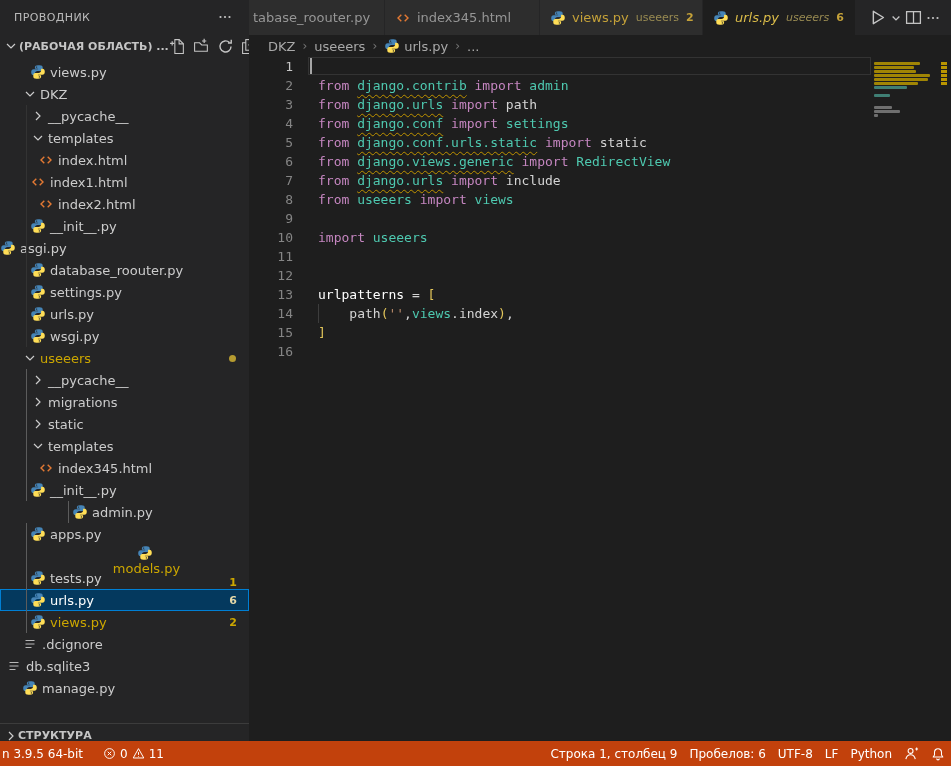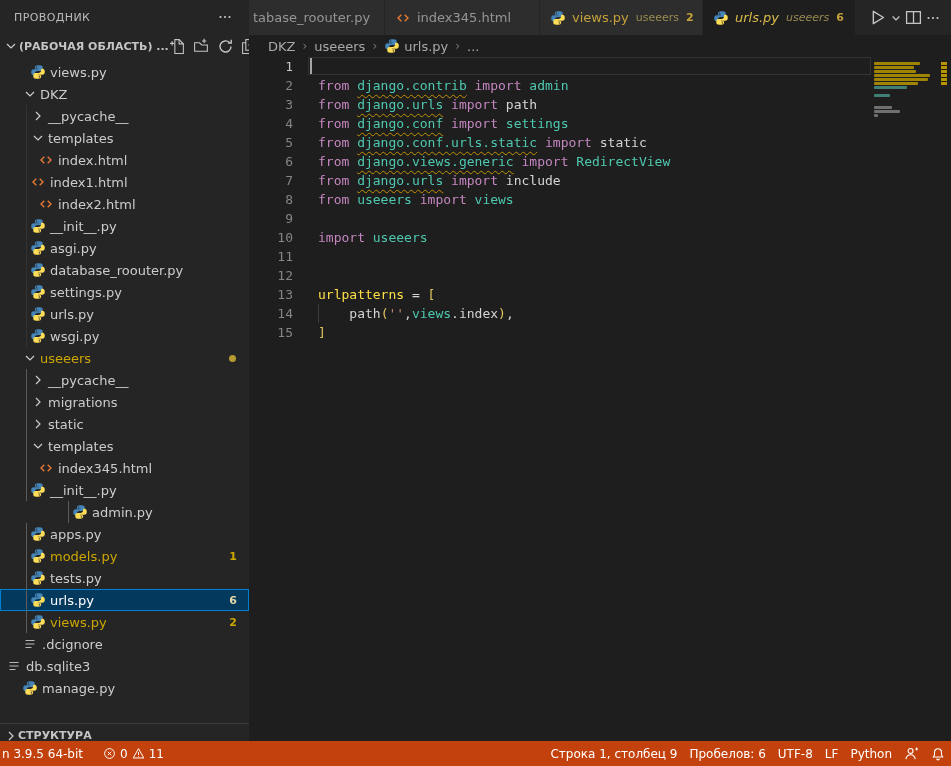--- a/index.html
+++ b/index.html
@@ -66,21 +66,21 @@
   .ln.active { color:#c6c6c6; }
   .lc { position:absolute; left:69px; top:0; }
   .curbox { position:absolute; left:59px; top:0; width:563px; height:18px; border:1px solid #333333; }
   .cursor { position:absolute; left:61px; top:1px; width:2px; height:16px; background:#a6a6a6; }
   .cguide { position:absolute; left:0; top:0; height:19px; width:1px; background:#3d3d3d; }
   .tok-k { color:#c586c0; }
   .tok-m { color:#4ec9b0; }
   .tok-mw { color:#4ec9b0; text-decoration:underline; text-decoration-style:wavy;
             text-decoration-color:#bf9300; text-decoration-thickness:1px; text-underline-offset:4px; }
   .tok-d { color:#d4d4d4; }
-  .tok-v { color:#fde047; }
+  .tok-v { color:#ffffff; }
   .tok-s { color:#b98a6a; }
   .tok-b { color:#e3c65a; }
 
   #minimap { position:absolute; left:623px; top:0; width:68px; height:150px; }
   .mbar { position:absolute; height:3px; border-radius:1px; }
   #ruler { position:absolute; left:691px; top:0; width:8px; height:150px; }
   .rmark { position:absolute; left:1px; width:6px; height:3px; background:#b99500; }
 
   
   #statusbar { position:absolute; left:0; bottom:0; width:951px; height:25px; background:#c2410c;
@@ -208,21 +208,21 @@
         <div class="trow" style="padding-left: 30px;">
           <span class="guide faint"></span>
           <span class="icon ficon">
             <svg width="16" height="16" viewBox="0 0 16 16">
               <path fill="#4584b6" d="M7.9 1.2c-1.9 0-3 .8-3 2.2v1.4h3.2v.5H3.6c-1.5 0-2.4 1.2-2.4 3s.9 3 2.4 3h1.3V9.6c0-1.4 1.2-2.5 2.6-2.5h3.2c1.1 0 2-.9 2-2V3.4c0-1.4-1.1-2.2-3-2.2zM6.6 2.4a.7.7 0 1 1 0 1.4.7.7 0 0 1 0-1.4z"></path>
               <path fill="#ffde57" d="M8.1 14.8c1.9 0 3-.8 3-2.2v-1.4H7.9v-.5h4.5c1.5 0 2.4-1.2 2.4-3s-.9-3-2.4-3h-1.3v1.7c0 1.4-1.2 2.5-2.6 2.5H5.3c-1.1 0-2 .9-2 2v1.7c0 1.4 1.1 2.2 3 2.2zm1.3-1.2a.7.7 0 1 1 0-1.4.7.7 0 0 1 0 1.4z"></path>
             </svg>
           </span>
           <span class="tlabel">__init__.py</span>
         </div>
-        <div class="trow" style="padding-left: 30px;">
+        <div class="trow" style="">
           <span class="guide faint"></span>
           <span class="icon ficon">
             <svg width="16" height="16" viewBox="0 0 16 16">
               <path fill="#4584b6" d="M7.9 1.2c-1.9 0-3 .8-3 2.2v1.4h3.2v.5H3.6c-1.5 0-2.4 1.2-2.4 3s.9 3 2.4 3h1.3V9.6c0-1.4 1.2-2.5 2.6-2.5h3.2c1.1 0 2-.9 2-2V3.4c0-1.4-1.1-2.2-3-2.2zM6.6 2.4a.7.7 0 1 1 0 1.4.7.7 0 0 1 0-1.4z"></path>
               <path fill="#ffde57" d="M8.1 14.8c1.9 0 3-.8 3-2.2v-1.4H7.9v-.5h4.5c1.5 0 2.4-1.2 2.4-3s-.9-3-2.4-3h-1.3v1.7c0 1.4-1.2 2.5-2.6 2.5H5.3c-1.1 0-2 .9-2 2v1.7c0 1.4 1.1 2.2 3 2.2zm1.3-1.2a.7.7 0 1 1 0-1.4.7.7 0 0 1 0 1.4z"></path>
             </svg>
           </span>
           <span class="tlabel">asgi.py</span>
         </div>
         <div class="trow" style="padding-left: 30px;">
@@ -342,21 +342,21 @@
         <div class="trow" style="padding-left: 30px;">
           <span class="guide active"></span>
           <span class="icon ficon">
             <svg width="16" height="16" viewBox="0 0 16 16">
               <path fill="#4584b6" d="M7.9 1.2c-1.9 0-3 .8-3 2.2v1.4h3.2v.5H3.6c-1.5 0-2.4 1.2-2.4 3s.9 3 2.4 3h1.3V9.6c0-1.4 1.2-2.5 2.6-2.5h3.2c1.1 0 2-.9 2-2V3.4c0-1.4-1.1-2.2-3-2.2zM6.6 2.4a.7.7 0 1 1 0 1.4.7.7 0 0 1 0-1.4z"></path>
               <path fill="#ffde57" d="M8.1 14.8c1.9 0 3-.8 3-2.2v-1.4H7.9v-.5h4.5c1.5 0 2.4-1.2 2.4-3s-.9-3-2.4-3h-1.3v1.7c0 1.4-1.2 2.5-2.6 2.5H5.3c-1.1 0-2 .9-2 2v1.7c0 1.4 1.1 2.2 3 2.2zm1.3-1.2a.7.7 0 1 1 0-1.4.7.7 0 0 1 0 1.4z"></path>
             </svg>
           </span>
           <span class="tlabel">apps.py</span>
         </div>
-        <div class="trow warn" style="padding-left: 30px;">
+        <div class="trow warn" style="padding-left: 44px; flex-direction: column;">
           <span class="guide active"></span>
           <span class="icon ficon">
             <svg width="16" height="16" viewBox="0 0 16 16">
               <path fill="#4584b6" d="M7.9 1.2c-1.9 0-3 .8-3 2.2v1.4h3.2v.5H3.6c-1.5 0-2.4 1.2-2.4 3s.9 3 2.4 3h1.3V9.6c0-1.4 1.2-2.5 2.6-2.5h3.2c1.1 0 2-.9 2-2V3.4c0-1.4-1.1-2.2-3-2.2zM6.6 2.4a.7.7 0 1 1 0 1.4.7.7 0 0 1 0-1.4z"></path>
               <path fill="#ffde57" d="M8.1 14.8c1.9 0 3-.8 3-2.2v-1.4H7.9v-.5h4.5c1.5 0 2.4-1.2 2.4-3s-.9-3-2.4-3h-1.3v1.7c0 1.4-1.2 2.5-2.6 2.5H5.3c-1.1 0-2 .9-2 2v1.7c0 1.4 1.1 2.2 3 2.2zm1.3-1.2a.7.7 0 1 1 0-1.4.7.7 0 0 1 0 1.4z"></path>
             </svg>
           </span>
           <span class="tlabel">models.py</span>
           <span class="badge">1</span>
         </div>
@@ -517,20 +517,21 @@
           <div class="code-row"><span class="ln">6</span><span class="lc"><span class="tok-k">from </span><span class="tok-mw">django.views.generic</span><span class="tok-d"> </span><span class="tok-k">import</span><span class="tok-d"> </span><span class="tok-m">RedirectView</span></span></div>
           <div class="code-row"><span class="ln">7</span><span class="lc"><span class="tok-k">from </span><span class="tok-mw">django.urls</span><span class="tok-d"> </span><span class="tok-k">import</span><span class="tok-d"> </span><span class="tok-d">include</span></span></div>
           <div class="code-row"><span class="ln">8</span><span class="lc"><span class="tok-k">from </span><span class="tok-m">useeers</span><span class="tok-d"> </span><span class="tok-k">import</span><span class="tok-d"> </span><span class="tok-m">views</span></span></div>
           <div class="code-row"><span class="ln">9</span><span class="lc"></span></div>
           <div class="code-row"><span class="ln">10</span><span class="lc"><span class="tok-k">import </span><span class="tok-m">useeers</span></span></div>
           <div class="code-row"><span class="ln">11</span><span class="lc"></span></div>
           <div class="code-row"><span class="ln">12</span><span class="lc"></span></div>
           <div class="code-row"><span class="ln">13</span><span class="lc"><span class="tok-v">urlpatterns</span><span class="tok-d"> = </span><span class="tok-b">[</span></span></div>
           <div class="code-row"><span class="ln">14</span><span class="lc"><span class="cguide"></span><span class="tok-d">    </span><span class="tok-d">path</span><span class="tok-b">(</span><span class="tok-s">''</span><span class="tok-d">,</span><span class="tok-m">views</span><span class="tok-d">.</span><span class="tok-d">index</span><span class="tok-b">)</span><span class="tok-d">,</span></span></div>
           <div class="code-row"><span class="ln">15</span><span class="lc"><span class="tok-b">]</span></span></div>
+          <div class="code-row"><span class="ln">16</span><span class="lc"></span></div>
         </div>
       <div id="minimap">
           <span class="mbar" style="top: 5px; left: 2px; width: 46px; background: rgb(160, 133, 5);"></span>
           <span class="mbar" style="top: 9px; left: 2px; width: 40px; background: rgb(160, 133, 5);"></span>
           <span class="mbar" style="top: 13px; left: 2px; width: 42px; background: rgb(160, 133, 5);"></span>
           <span class="mbar" style="top: 17px; left: 2px; width: 56px; background: rgb(160, 133, 5);"></span>
           <span class="mbar" style="top: 21px; left: 2px; width: 54px; background: rgb(160, 133, 5);"></span>
           <span class="mbar" style="top: 25px; left: 2px; width: 44px; background: rgb(160, 133, 5);"></span>
           <span class="mbar" style="top: 29px; left: 2px; width: 33px; background: rgb(63, 127, 116);"></span>
           <span class="mbar" style="top: 37px; left: 2px; width: 16px; background: rgb(63, 127, 116);"></span>

